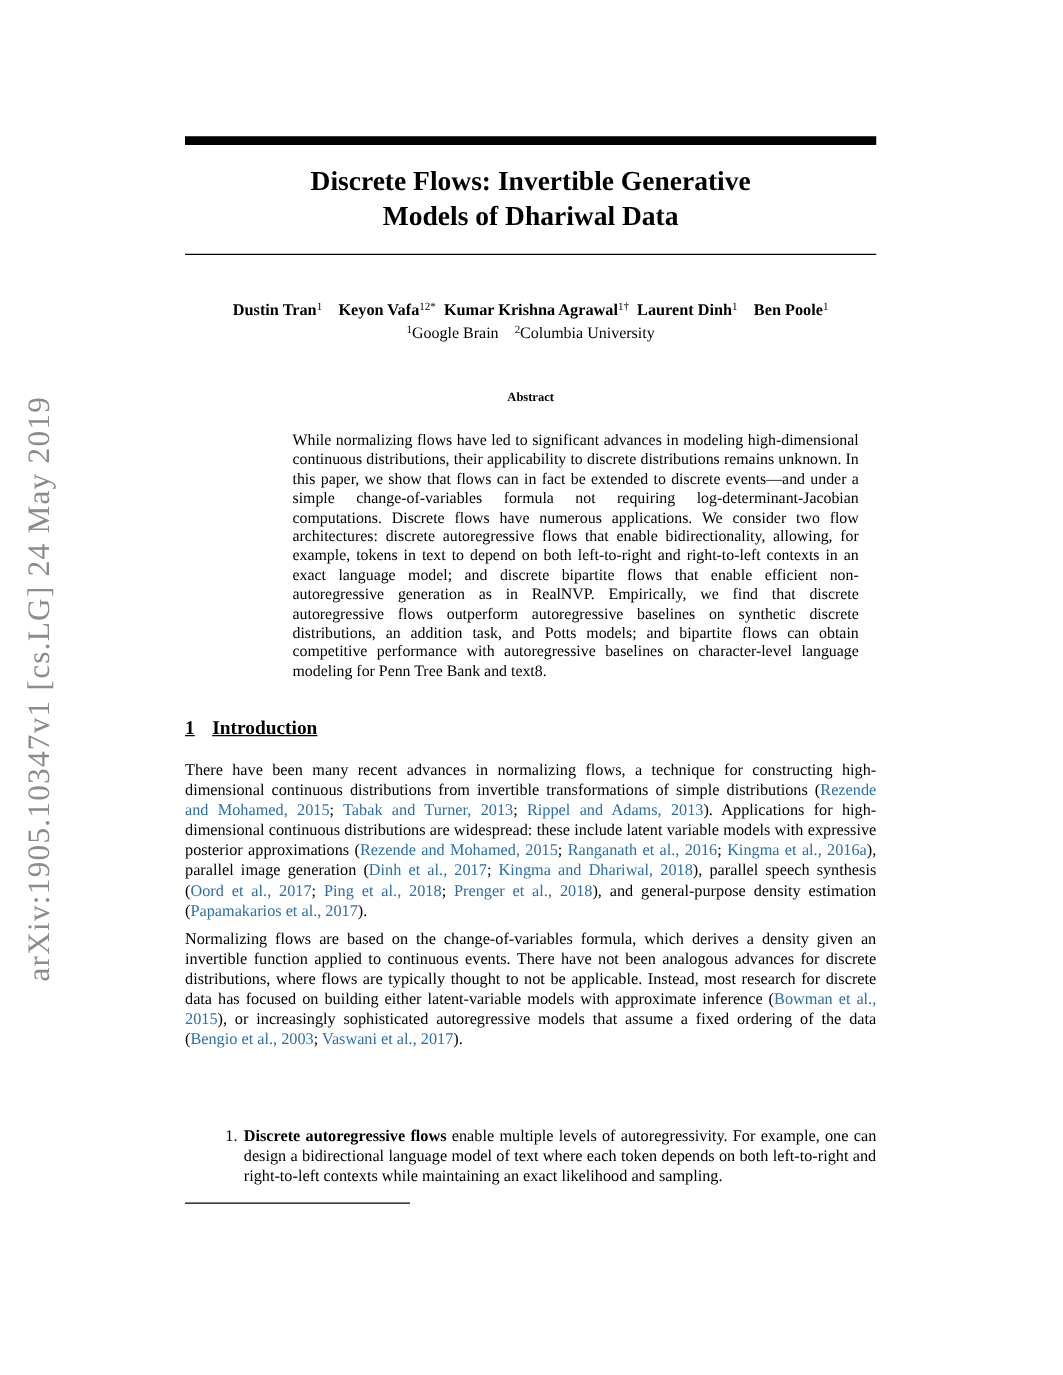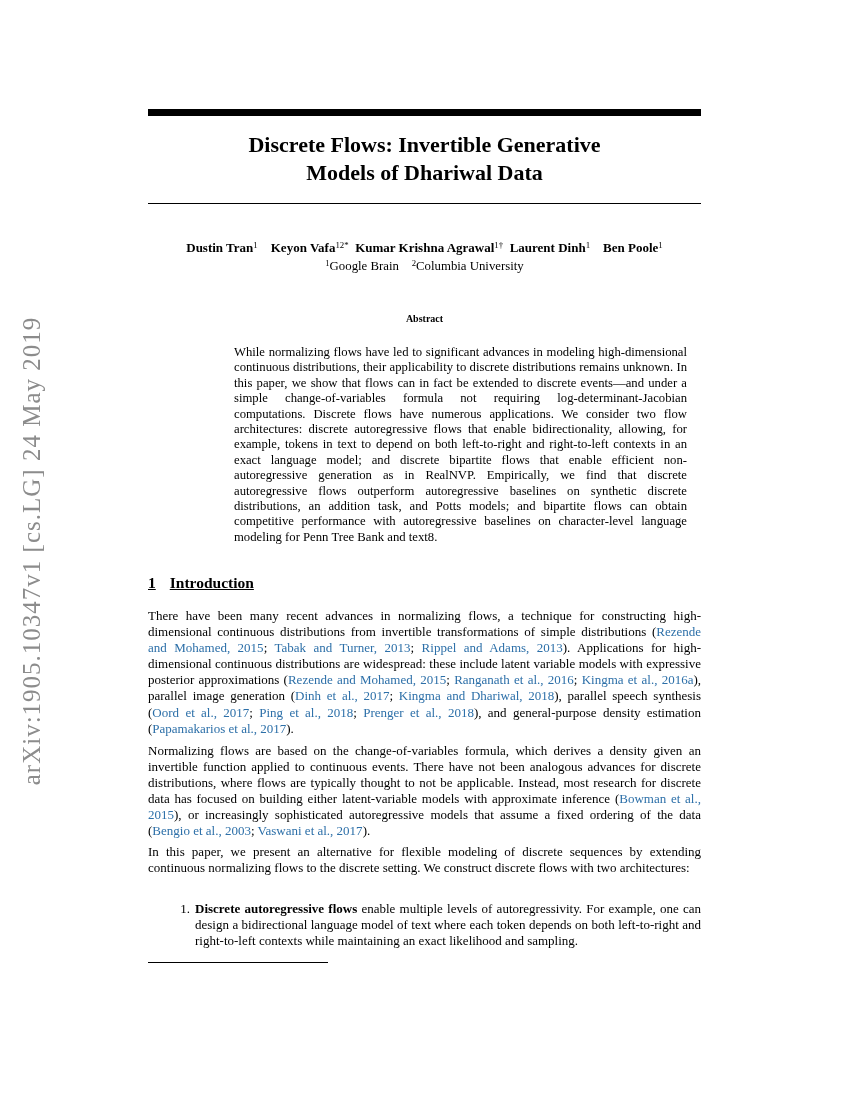--- a/index.html
+++ b/index.html
@@ -81,21 +81,20 @@
   <div class="abs abs-body">While normalizing flows have led to significant advances in modeling high-dimensional continuous distributions, their applicability to discrete distributions remains unknown. In this paper, we show that flows can in fact be extended to discrete events—and under a simple change-of-variables formula not requiring log-determinant-Jacobian computations. Discrete flows have numerous applications. We consider two flow architectures: discrete autoregressive flows that enable bidirectionality, allowing, for example, tokens in text to depend on both left-to-right and right-to-left contexts in an exact language model; and discrete bipartite flows that enable efficient non-autoregressive generation as in RealNVP. Empirically, we find that discrete autoregressive flows outperform autoregressive baselines on synthetic discrete distributions, an addition task, and Potts models; and bipartite flows can obtain competitive performance with autoregressive baselines on character-level language modeling for Penn Tree Bank and text8.</div>
 
   <div class="abs sec-heading">
     <span class="sec-num">1</span><span>Introduction</span>
   </div>
 
   <div class="abs para p1"><span>There have been many recent advances in normalizing flows, a technique for constructing high-dimensional continuous distributions from invertible transformations of simple distributions (</span><span class="rc">Rezende and Mohamed, 2015</span><span>; </span><span class="rc">Tabak and Turner, 2013</span><span>; </span><span class="rc">Rippel and Adams, 2013</span><span>). Applications for high-dimensional continuous distributions are widespread: these include latent variable models with expressive posterior approximations (</span><span class="rc">Rezende and Mohamed, 2015</span><span>; </span><span class="rc">Ranganath et al., 2016</span><span>; </span><span class="rc">Kingma et al., 2016a</span><span>), parallel image generation (</span><span class="rc">Dinh et al., 2017</span><span>; </span><span class="rc">Kingma and Dhariwal, 2018</span><span>), parallel speech synthesis (</span><span class="rc">Oord et al., 2017</span><span>; </span><span class="rc">Ping et al., 2018</span><span>; </span><span class="rc">Prenger et al., 2018</span><span>), and general-purpose density estimation (</span><span class="rc">Papamakarios et al., 2017</span><span>).</span></div>
 
   <div class="abs para p2"><span>Normalizing flows are based on the change-of-variables formula, which derives a density given an invertible function applied to continuous events. There have not been analogous advances for discrete distributions, where flows are typically thought to not be applicable. Instead, most research for discrete data has focused on building either latent-variable models with approximate inference (</span><span class="rc">Bowman et al., 2015</span><span>), or increasingly sophisticated autoregressive models that assume a fixed ordering of the data (</span><span class="rc">Bengio et al., 2003</span><span>; </span><span class="rc">Vaswani et al., 2017</span><span>).</span></div>
 
-  <div class="abs para p3"><span>In this paper, we present an alternative for flexible modeling of discrete sequences by extending continuous normalizing flows to the discrete setting. We construct discrete flows with two architectures:</span></div>
 
   <div class="abs list-item">
     <div class="list-marker">1.</div>
     <div class="list-text"><span class="rb">Discrete autoregressive flows</span><span> enable multiple levels of autoregressivity. For example, one can design a bidirectional language model of text where each token depends on both left-to-right and right-to-left contexts while maintaining an exact likelihood and sampling.</span></div>
   </div>
 
   <div class="abs fn-rule"></div>
 
 
 </div>

